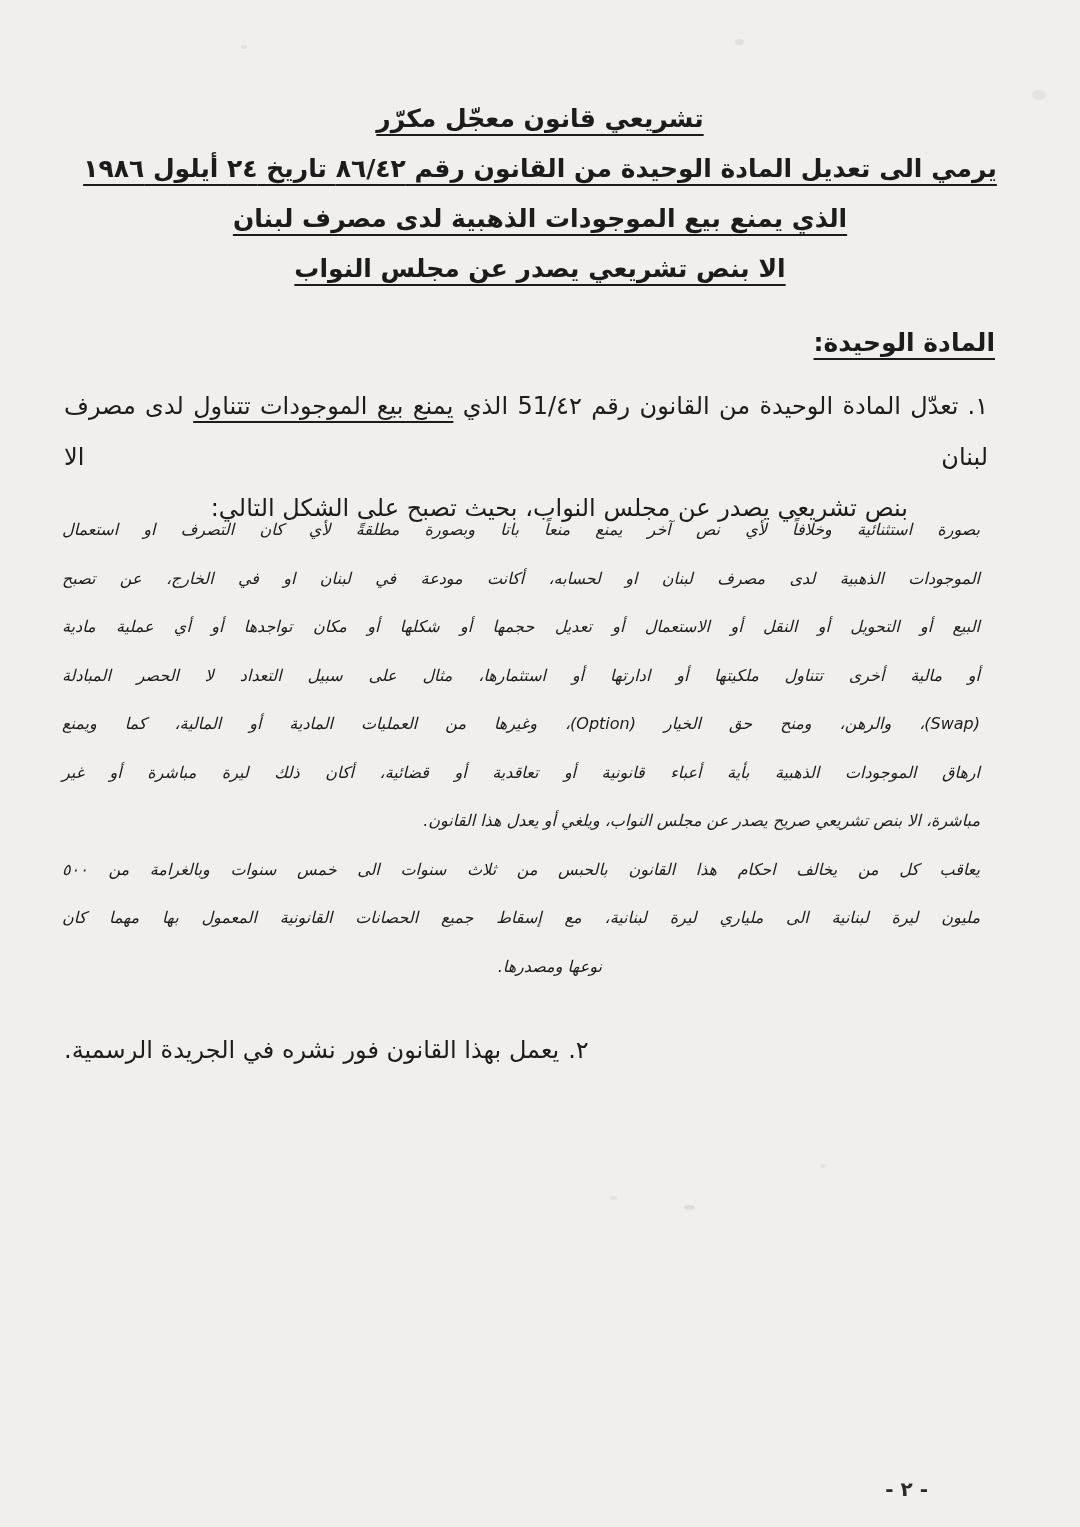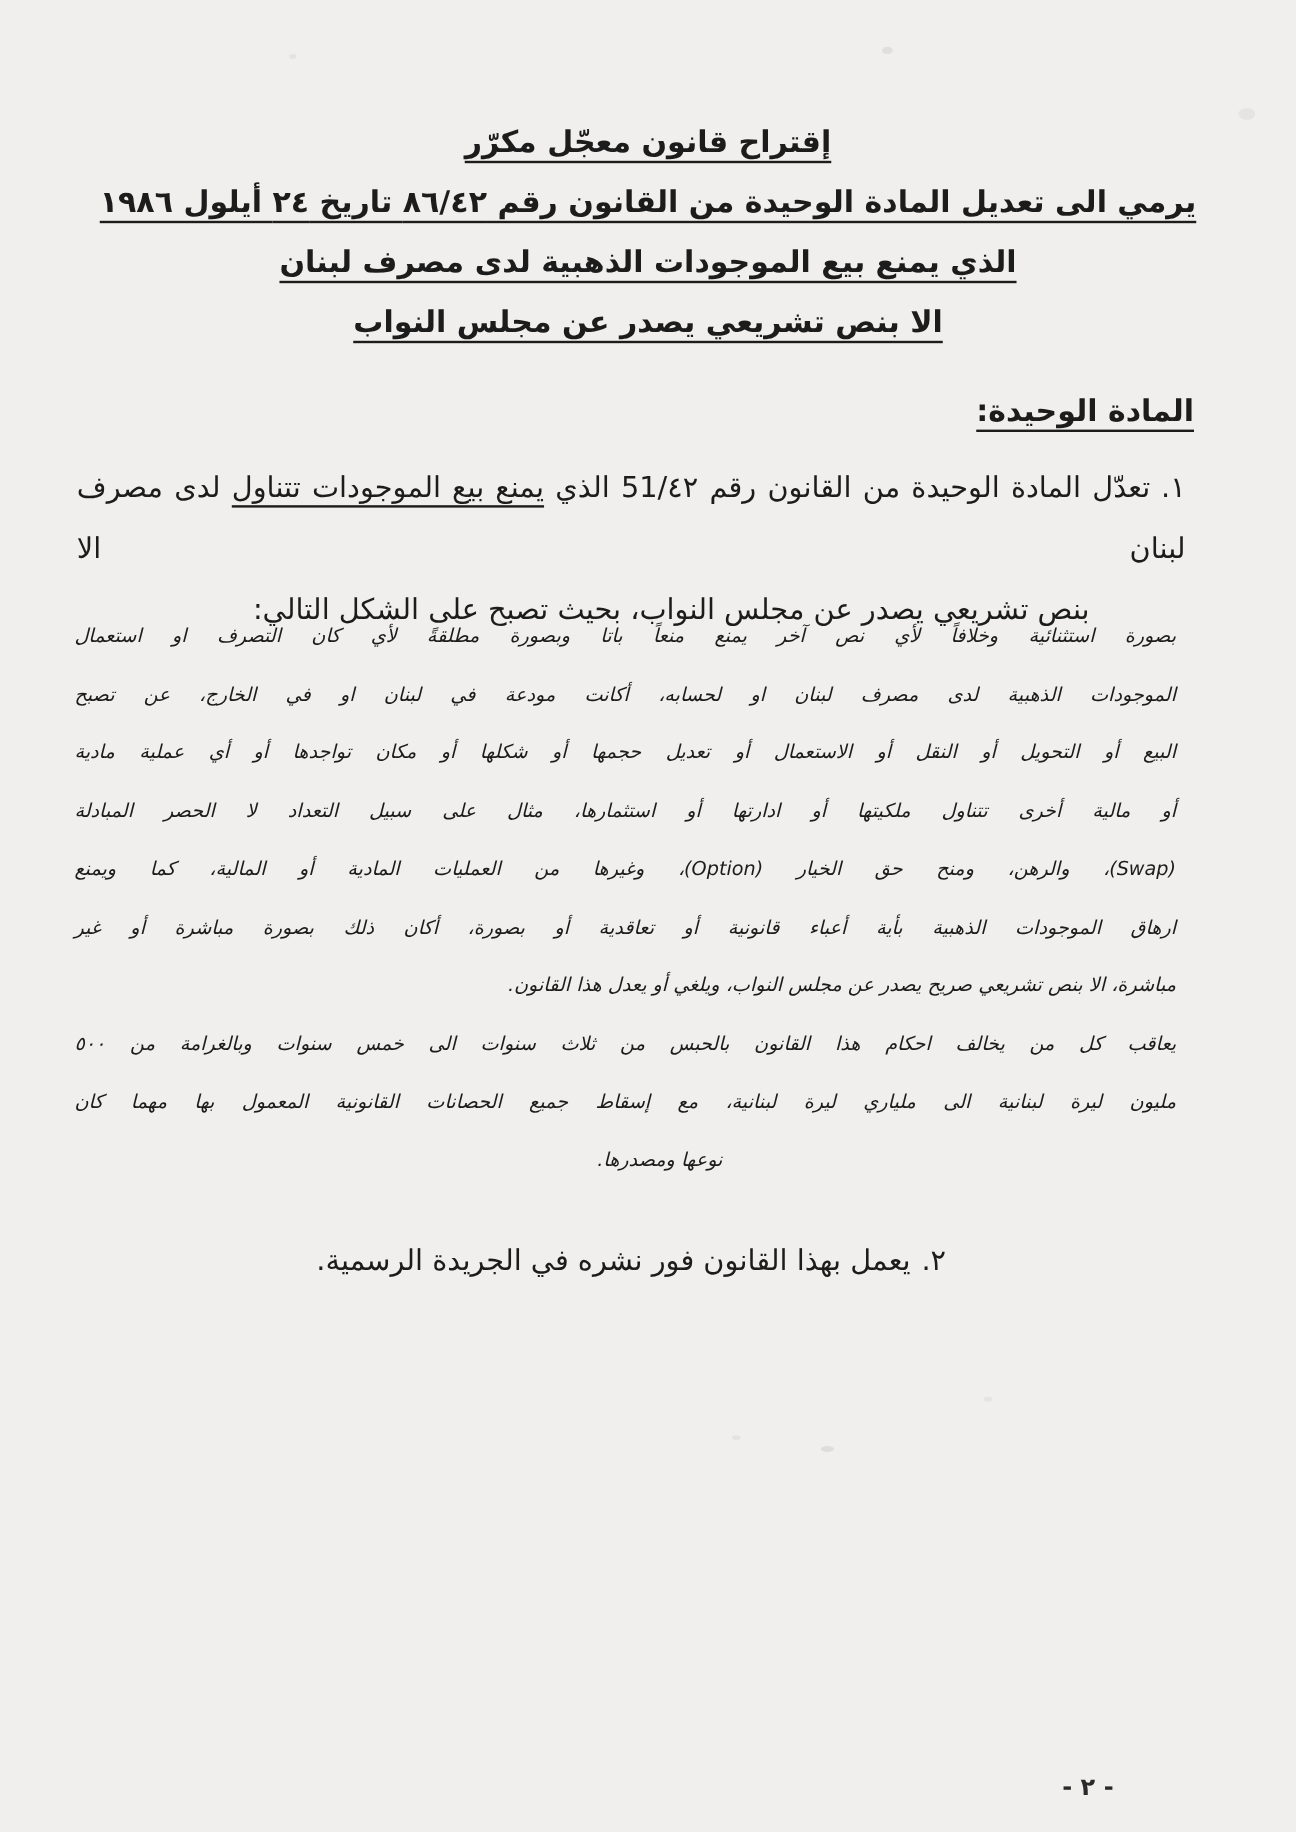--- a/index.html
+++ b/index.html
@@ -18,55 +18,55 @@
   
   .article-1{position:absolute;top:381px;right:92px;left:64px;font-size:24px;line-height:51px;}
   .jfull{text-align:justify;text-align-last:justify;}
   .a1-line2{padding-right:80px;}
   .num{margin-left:9px;}
   
   .quoted{position:absolute;top:506px;right:100px;left:62px;
     font-size:16px;font-style:italic;line-height:48.5px;}
   .quoted .last-short{padding-right:378px;}
   
-  .article-2{position:absolute;top:1036px;right:92px;left:64px;font-size:24px;text-align:center;}
+  .article-2{position:absolute;top:1036px;right:92px;left:64px;font-size:24px;text-align:left;}
   
   .page-number{position:absolute;top:1477px;right:152px;font-size:20px;font-weight:700;
     letter-spacing:1px;color:#2a2a2a;}
   
   .speck{position:absolute;background:#8d8d88;border-radius:50%;}
 </style>
 </head>
 <body>
 
 <div class="page">
 
   <div class="title-block">
-    <div class="tl"><span class="u">إقتراح قانون معجّل مكرّر</span></div>
+    <div class="tl"><span class="u">تشريعي قانون معجّل مكرّر</span></div>
     <div class="tl"><span class="u">يرمي الى تعديل المادة الوحيدة من القانون رقم ٨٦/٤٢ تاريخ ٢٤ أيلول ١٩٨٦</span></div>
     <div class="tl"><span class="u">الذي يمنع بيع الموجودات الذهبية لدى مصرف لبنان</span></div>
     <div class="tl"><span class="u">الا بنص تشريعي يصدر عن مجلس النواب</span></div>
   </div>
 
   <div class="section-heading">
     <span class="u">المادة الوحيدة:</span>
   </div>
 
   <div class="article-1">
     <div class="jfull"><span class="num">١.</span><span>تعدّل المادة الوحيدة من القانون رقم 51/٤٢ الذي </span><span class="u">يمنع بيع الموجودات تتناول</span><span> لدى مصرف لبنان الا</span></div>
     <div class="a1-line2">بنص تشريعي يصدر عن مجلس النواب، بحيث تصبح على الشكل التالي:</div>
   </div>
 
   <div class="quoted">
     <div class="jfull">بصورة استثنائية وخلافاً لأي نص آخر يمنع منعاً باتا وبصورة مطلقةً لأي كان التصرف او استعمال</div>
     <div class="jfull">الموجودات الذهبية لدى مصرف لبنان او لحسابه، أكانت مودعة في لبنان او في الخارج، عن تصبح</div>
     <div class="jfull">البيع أو التحويل أو النقل أو الاستعمال أو تعديل حجمها أو شكلها أو مكان تواجدها أو أي عملية مادية</div>
     <div class="jfull">أو مالية أخرى تتناول ملكيتها أو ادارتها أو استثمارها، مثال على سبيل التعداد لا الحصر المبادلة</div>
     <div class="jfull">(Swap)، والرهن، ومنح حق الخيار (Option)، وغيرها من العمليات المادية أو المالية، كما ويمنع</div>
-    <div class="jfull">ارهاق الموجودات الذهبية بأية أعباء قانونية أو تعاقدية أو بصورة، أكان ذلك بصورة مباشرة أو غير</div>
+    <div class="jfull">ارهاق الموجودات الذهبية بأية أعباء قانونية أو تعاقدية أو قضائية، أكان ذلك ليرة مباشرة أو غير</div>
     <div>مباشرة، الا بنص تشريعي صريح يصدر عن مجلس النواب، ويلغي أو يعدل هذا القانون.</div>
     <div class="jfull">يعاقب كل من يخالف احكام هذا القانون بالحبس من ثلاث سنوات الى خمس سنوات وبالغرامة من ٥٠٠</div>
     <div class="jfull">مليون ليرة لبنانية الى ملياري ليرة لبنانية، مع إسقاط جميع الحصانات القانونية المعمول بها مهما كان</div>
     <div class="last-short">نوعها ومصدرها.</div>
   </div>
 
   <div class="article-2">
     <span class="num">٢.</span><span>يعمل بهذا القانون فور نشره في الجريدة الرسمية.</span>
   </div>
 

